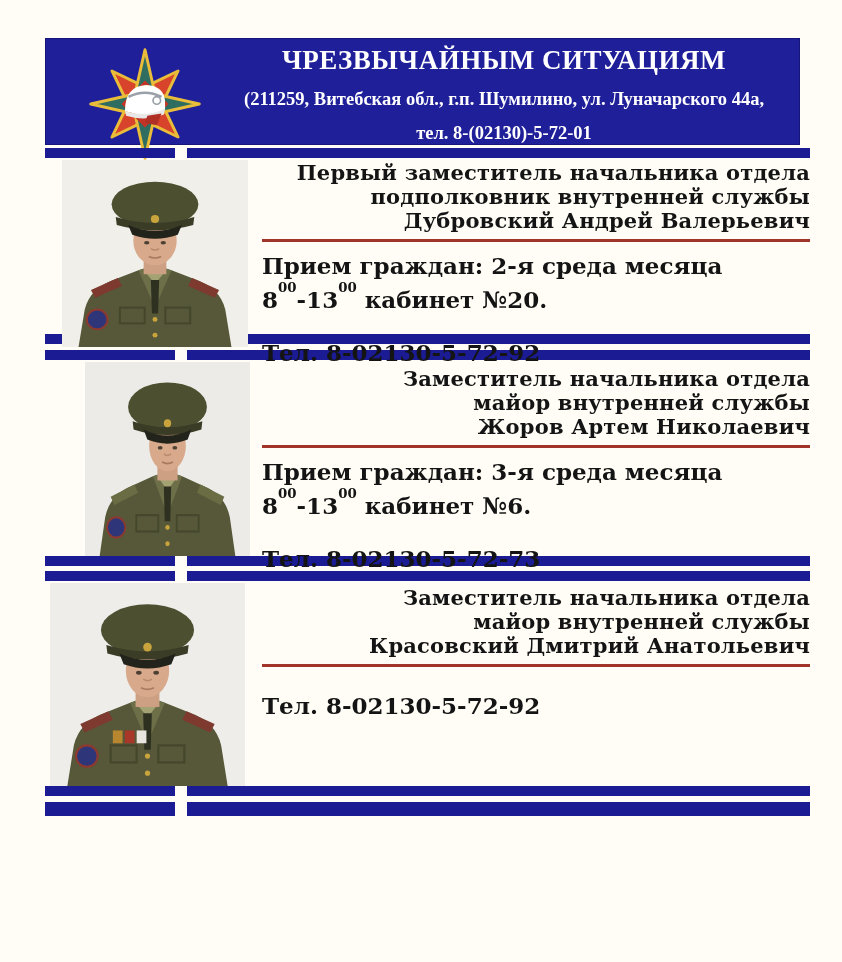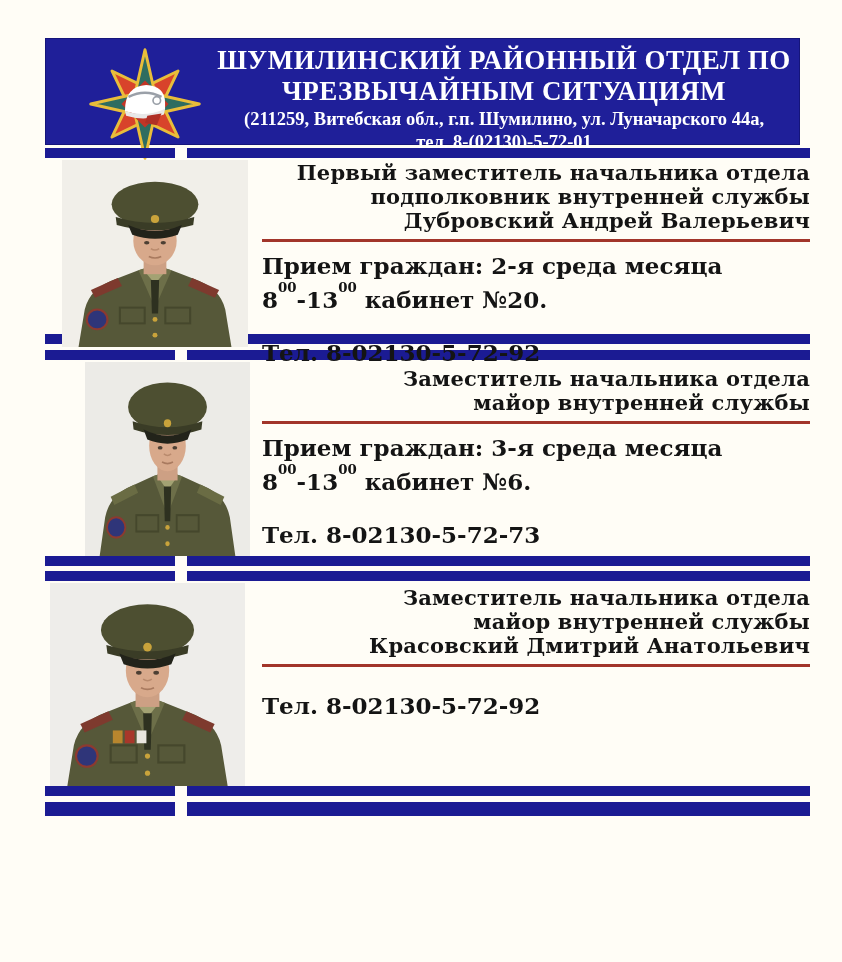--- a/index.html
+++ b/index.html
@@ -20,21 +20,21 @@
     border:1px solid #15157a;
     box-sizing:border-box;
   }
   .emblem{position:absolute;left:40px;top:6px;width:118px;height:95px;}
   .header-text{
     position:absolute;left:168px;top:6px;width:580px;
     text-align:center;color:#ffffff;
     font-family:"Liberation Serif", serif;font-weight:bold;
   }
   .org-line{font-size:27px;line-height:31px;letter-spacing:.5px;}
-  .addr-line{font-size:18.5px;line-height:22px;margin-top:1px;}
+  .addr-line{font-size:18.5px;line-height:22px;margin-top:12px;}
   
   .bar{position:absolute;background:#1b1b93;height:10px;}
   .bar.left{left:45px;width:130px;}
   .bar.right{left:187px;width:623px;}
   .bar.thick{height:14px;}
   
   .photo{position:absolute;}
   .photo svg{display:block;width:100%;height:100%;}
   
   .sec-text{position:absolute;left:262px;width:548px;}
@@ -68,21 +68,20 @@
         <polygon points="50,30 70,50 50,70 30,50" fill="#c23526"></polygon>
 
         <path d="M33 56 Q33 35 51 34 Q67 35 67 49 L67 55 Q56 60 44 59 Z" fill="#ffffff"></path>
         <path d="M36 44 Q50 37 64 44" fill="none" stroke="#9aa0a8" stroke-width="2"></path>
         <path d="M33 56 Q50 62 67 54 L66 59 Q50 65 34 60 Z" fill="#e8e8e8"></path>
         <circle cx="60" cy="47" r="3.2" fill="#ffffff" stroke="#9aa0a8" stroke-width="1.4"></circle>
         <path d="M52 60 L64 58 L60 68 L50 66 Z" fill="#b03026"></path>
       </svg>
     </div>
     <div class="header-text">
-      <div class="org-line">ШУМИЛИНСКИЙ РАЙОННЫЙ ОТДЕЛ ПО</div>
       <div class="org-line">ЧРЕЗВЫЧАЙНЫМ СИТУАЦИЯМ</div>
       <div class="addr-line">(211259, Витебская обл., г.п. Шумилино, ул. Луначарского 44а,</div>
       <div class="addr-line">тел. 8-(02130)-5-72-01</div>
     </div>
   </div>
 
   <div class="bar left" style="top:148px"></div>
   <div class="bar right" style="top:148px"></div>
 
   <div class="bar left" style="top:334px"></div>
@@ -204,20 +203,21 @@
       <span class="nb"><span>8</span><sup>00</sup><span>-13</span><sup>00</sup></span>
       <span>кабинет №20.</span>
     </div>
     <div class="phone">Тел. 8-02130-5-72-92</div>
   </div>
 
   <div class="sec-text" style="top:367px">
     <div class="sec-title">
       <div>Заместитель начальника отдела</div>
       <div>майор внутренней службы</div>
+      <div>Жоров Артем Николаевич</div>
     </div>
     <div class="red-rule"></div>
     <div class="reception">
       <span>Прием граждан: 3-я среда месяца</span>
       <span class="nb"><span>8</span><sup>00</sup><span>-13</span><sup>00</sup></span>
       <span>кабинет №6.</span>
     </div>
     <div class="phone">Тел. 8-02130-5-72-73</div>
   </div>
 

